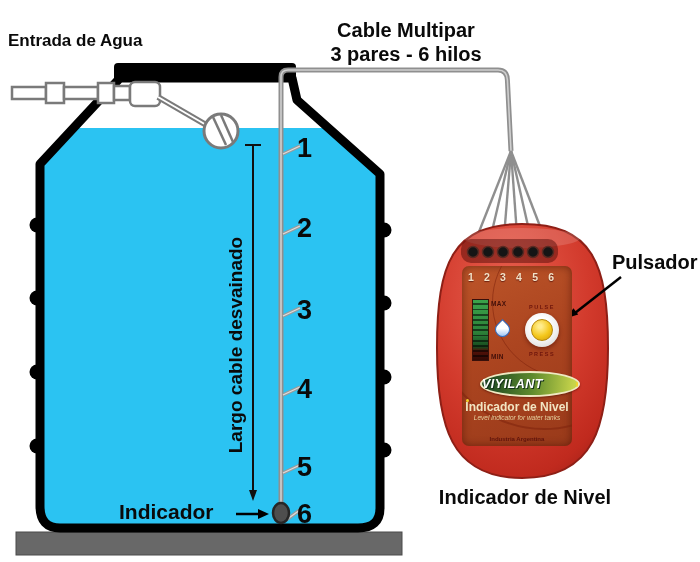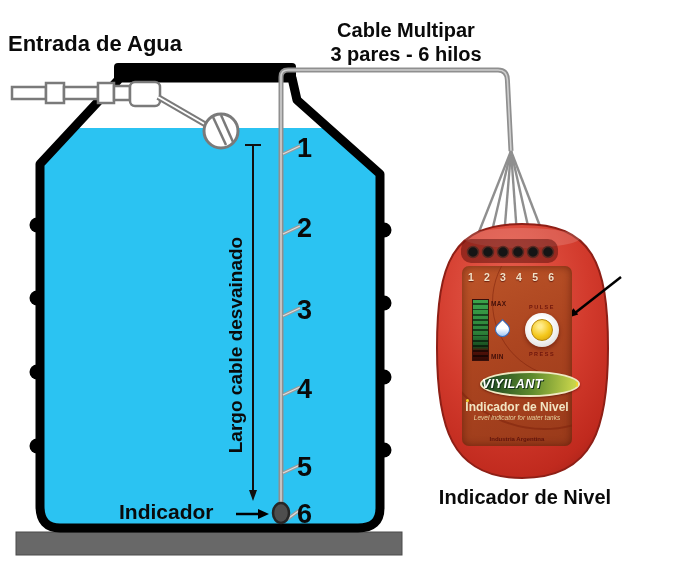--- a/index.html
+++ b/index.html
@@ -1,20 +1,20 @@
 <!DOCTYPE html>
 <html><head>
 <meta charset="utf-8">
 <style>
   html,body{margin:0;padding:0;background:#fff;}
   #stage{position:relative;width:700px;height:562px;background:#fff;overflow:hidden;
          font-family:"Liberation Sans",sans-serif;}
   #diagram-svg{position:absolute;left:0;top:0;z-index:1;}
   .lbl{position:absolute;color:#0a0a0a;font-weight:bold;z-index:3;white-space:nowrap;}
-  .lbl-entrada{left:8px;top:31px;font-size:22px;}
+  .lbl-entrada{left:8px;top:31px;font-size:17px;}
   .lbl-cable{left:318px;top:7px;width:176px;text-align:center;font-size:20px;line-height:1.2;margin-top:11px;}
   .lbl-pulsador{left:612px;top:251px;font-size:20px;}
   .lbl-caption{left:430px;top:486px;width:190px;text-align:center;font-size:20px;}
   .lbl-contrapeso{left:119px;top:500px;font-size:21px;}
   .lbl-rotated{left:126px;top:332px;width:220px;height:26px;display:flex;align-items:center;
                justify-content:center;transform:rotate(-90deg);font-size:19px;}
   .level-num{position:absolute;left:297px;width:30px;font-size:27px;font-weight:bold;color:#0a0a0a;z-index:3;}
   
   .dev{position:absolute;z-index:2;}
   .panel{left:462px;top:266px;width:110px;height:180px;border-radius:7px;
@@ -211,20 +211,21 @@
 
   <div class="lbl lbl-cable">
     <div>Cable Multipar</div>
     <div>3 pares - 6 hilos</div>
   </div>
 
   <div class="lbl lbl-rotated">Largo cable desvainado</div>
 
   <div class="lbl lbl-contrapeso">Indicador</div>
 
+  <div class="lbl lbl-pulsador">Pulsador</div>
 
   <div class="lbl lbl-caption">Indicador de Nivel</div>
 
   <span class="level-num" style="top:133px;">1</span>
   <span class="level-num" style="top:213px;">2</span>
   <span class="level-num" style="top:295px;">3</span>
   <span class="level-num" style="top:374px;">4</span>
   <span class="level-num" style="top:452px;">5</span>
   <span class="level-num" style="top:499px;">6</span>
 

